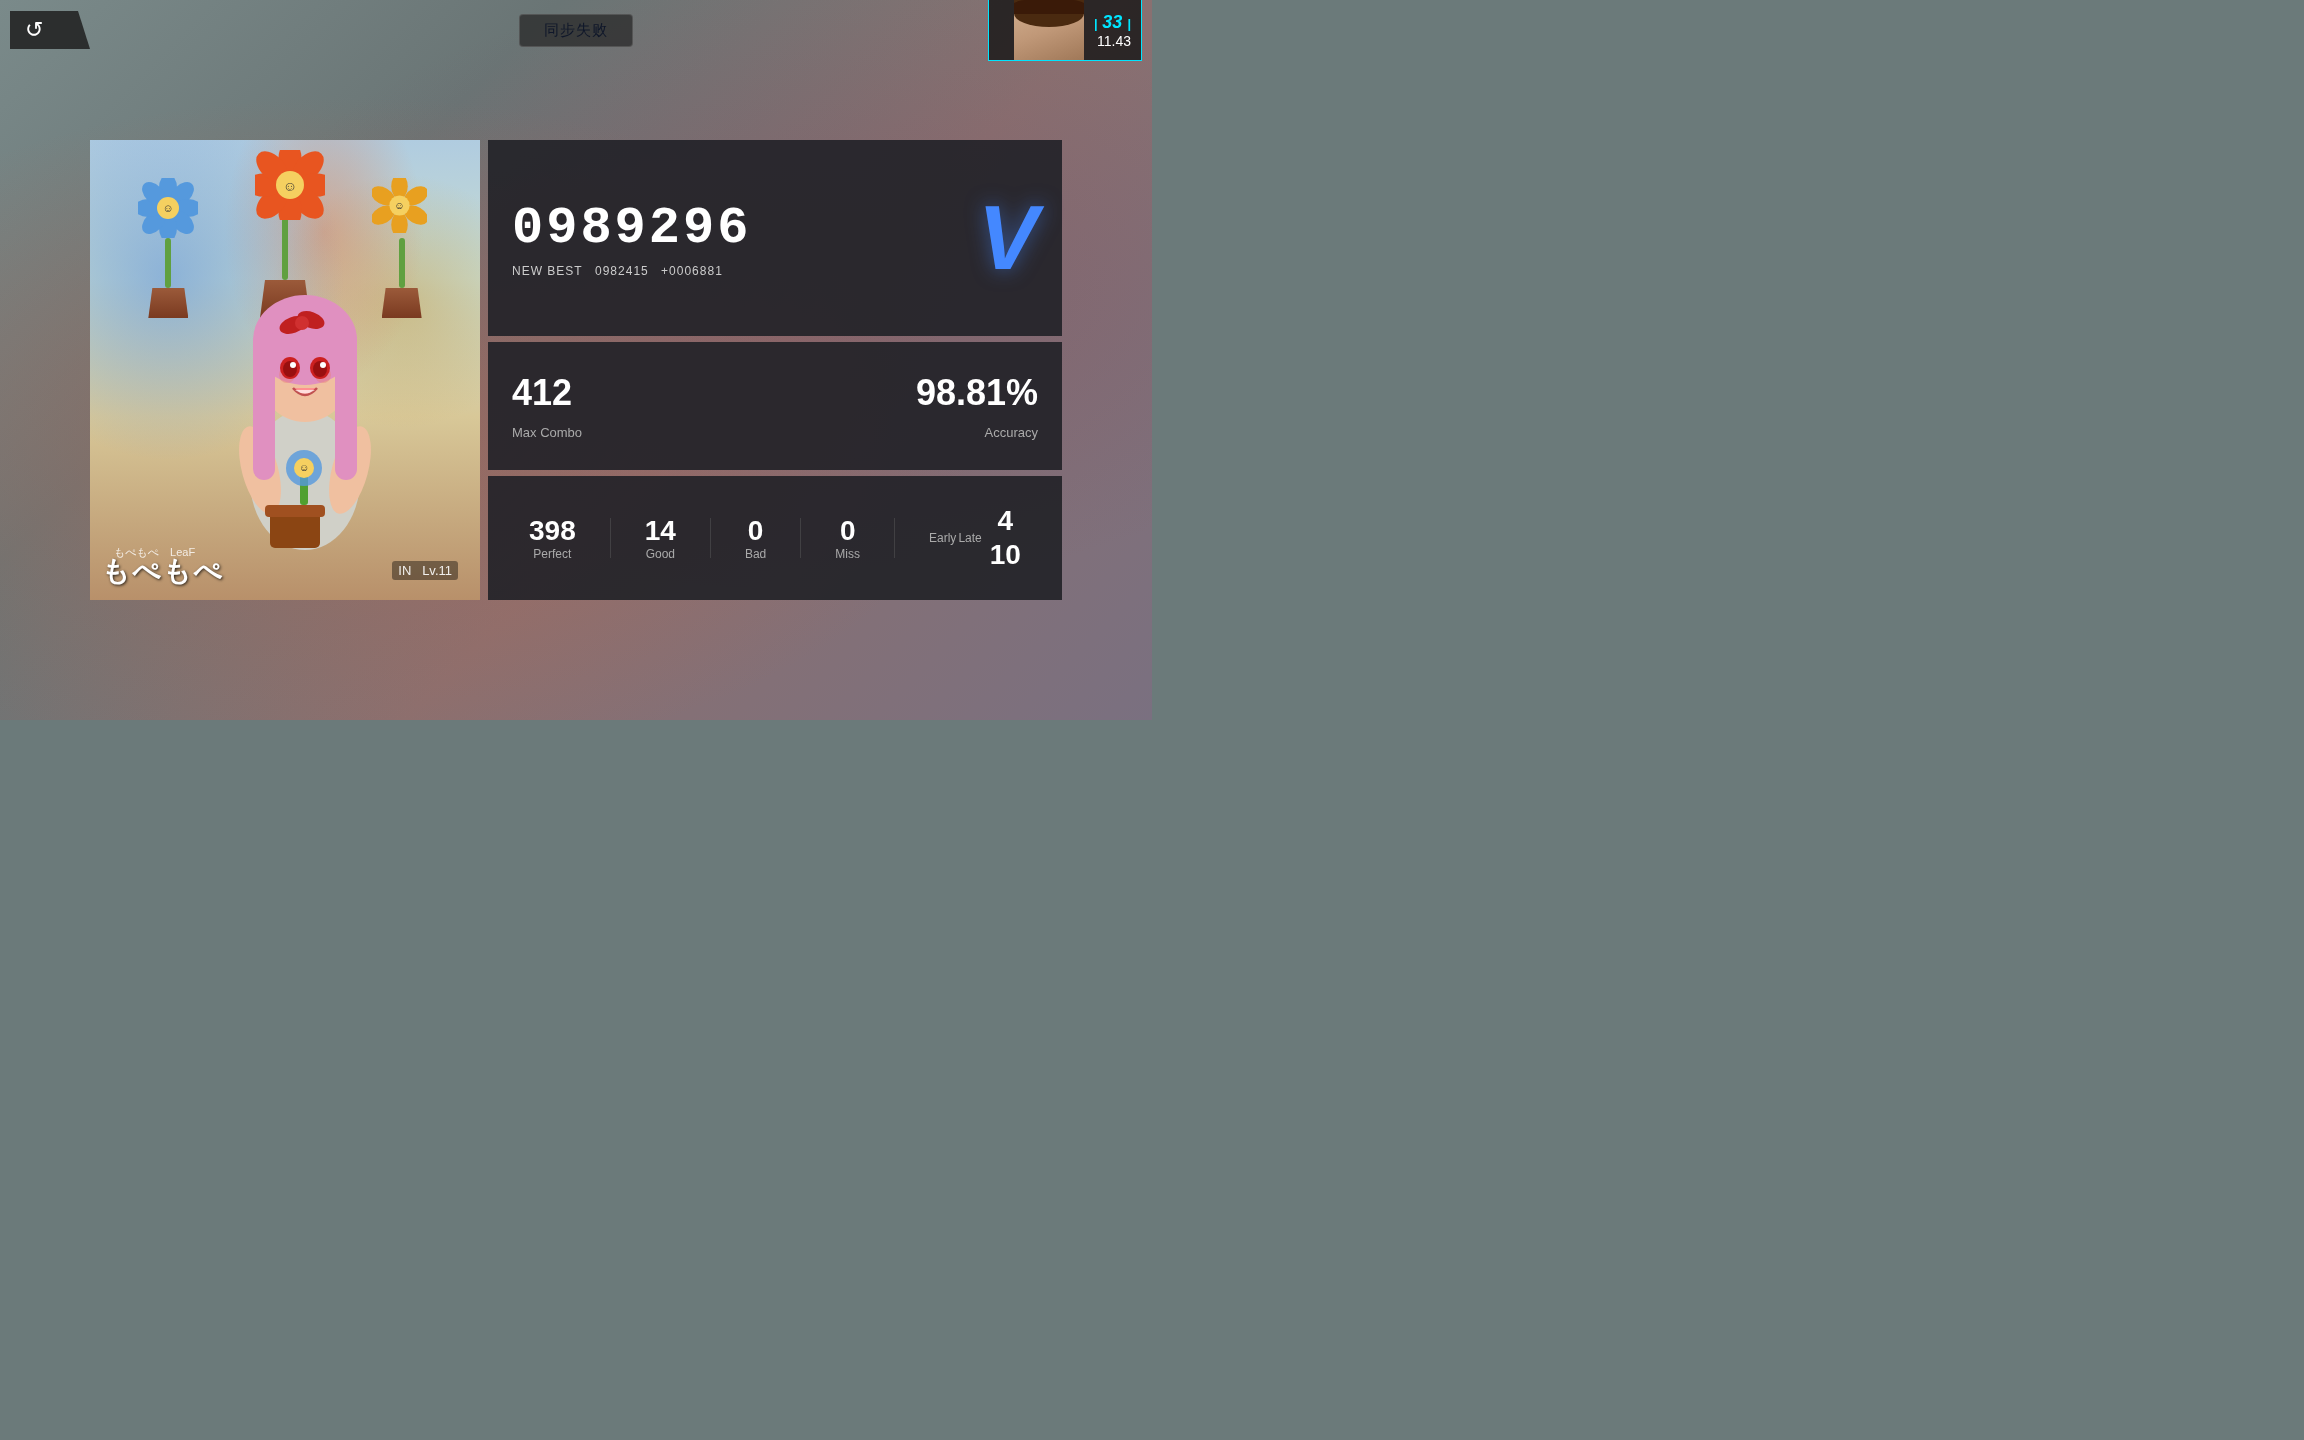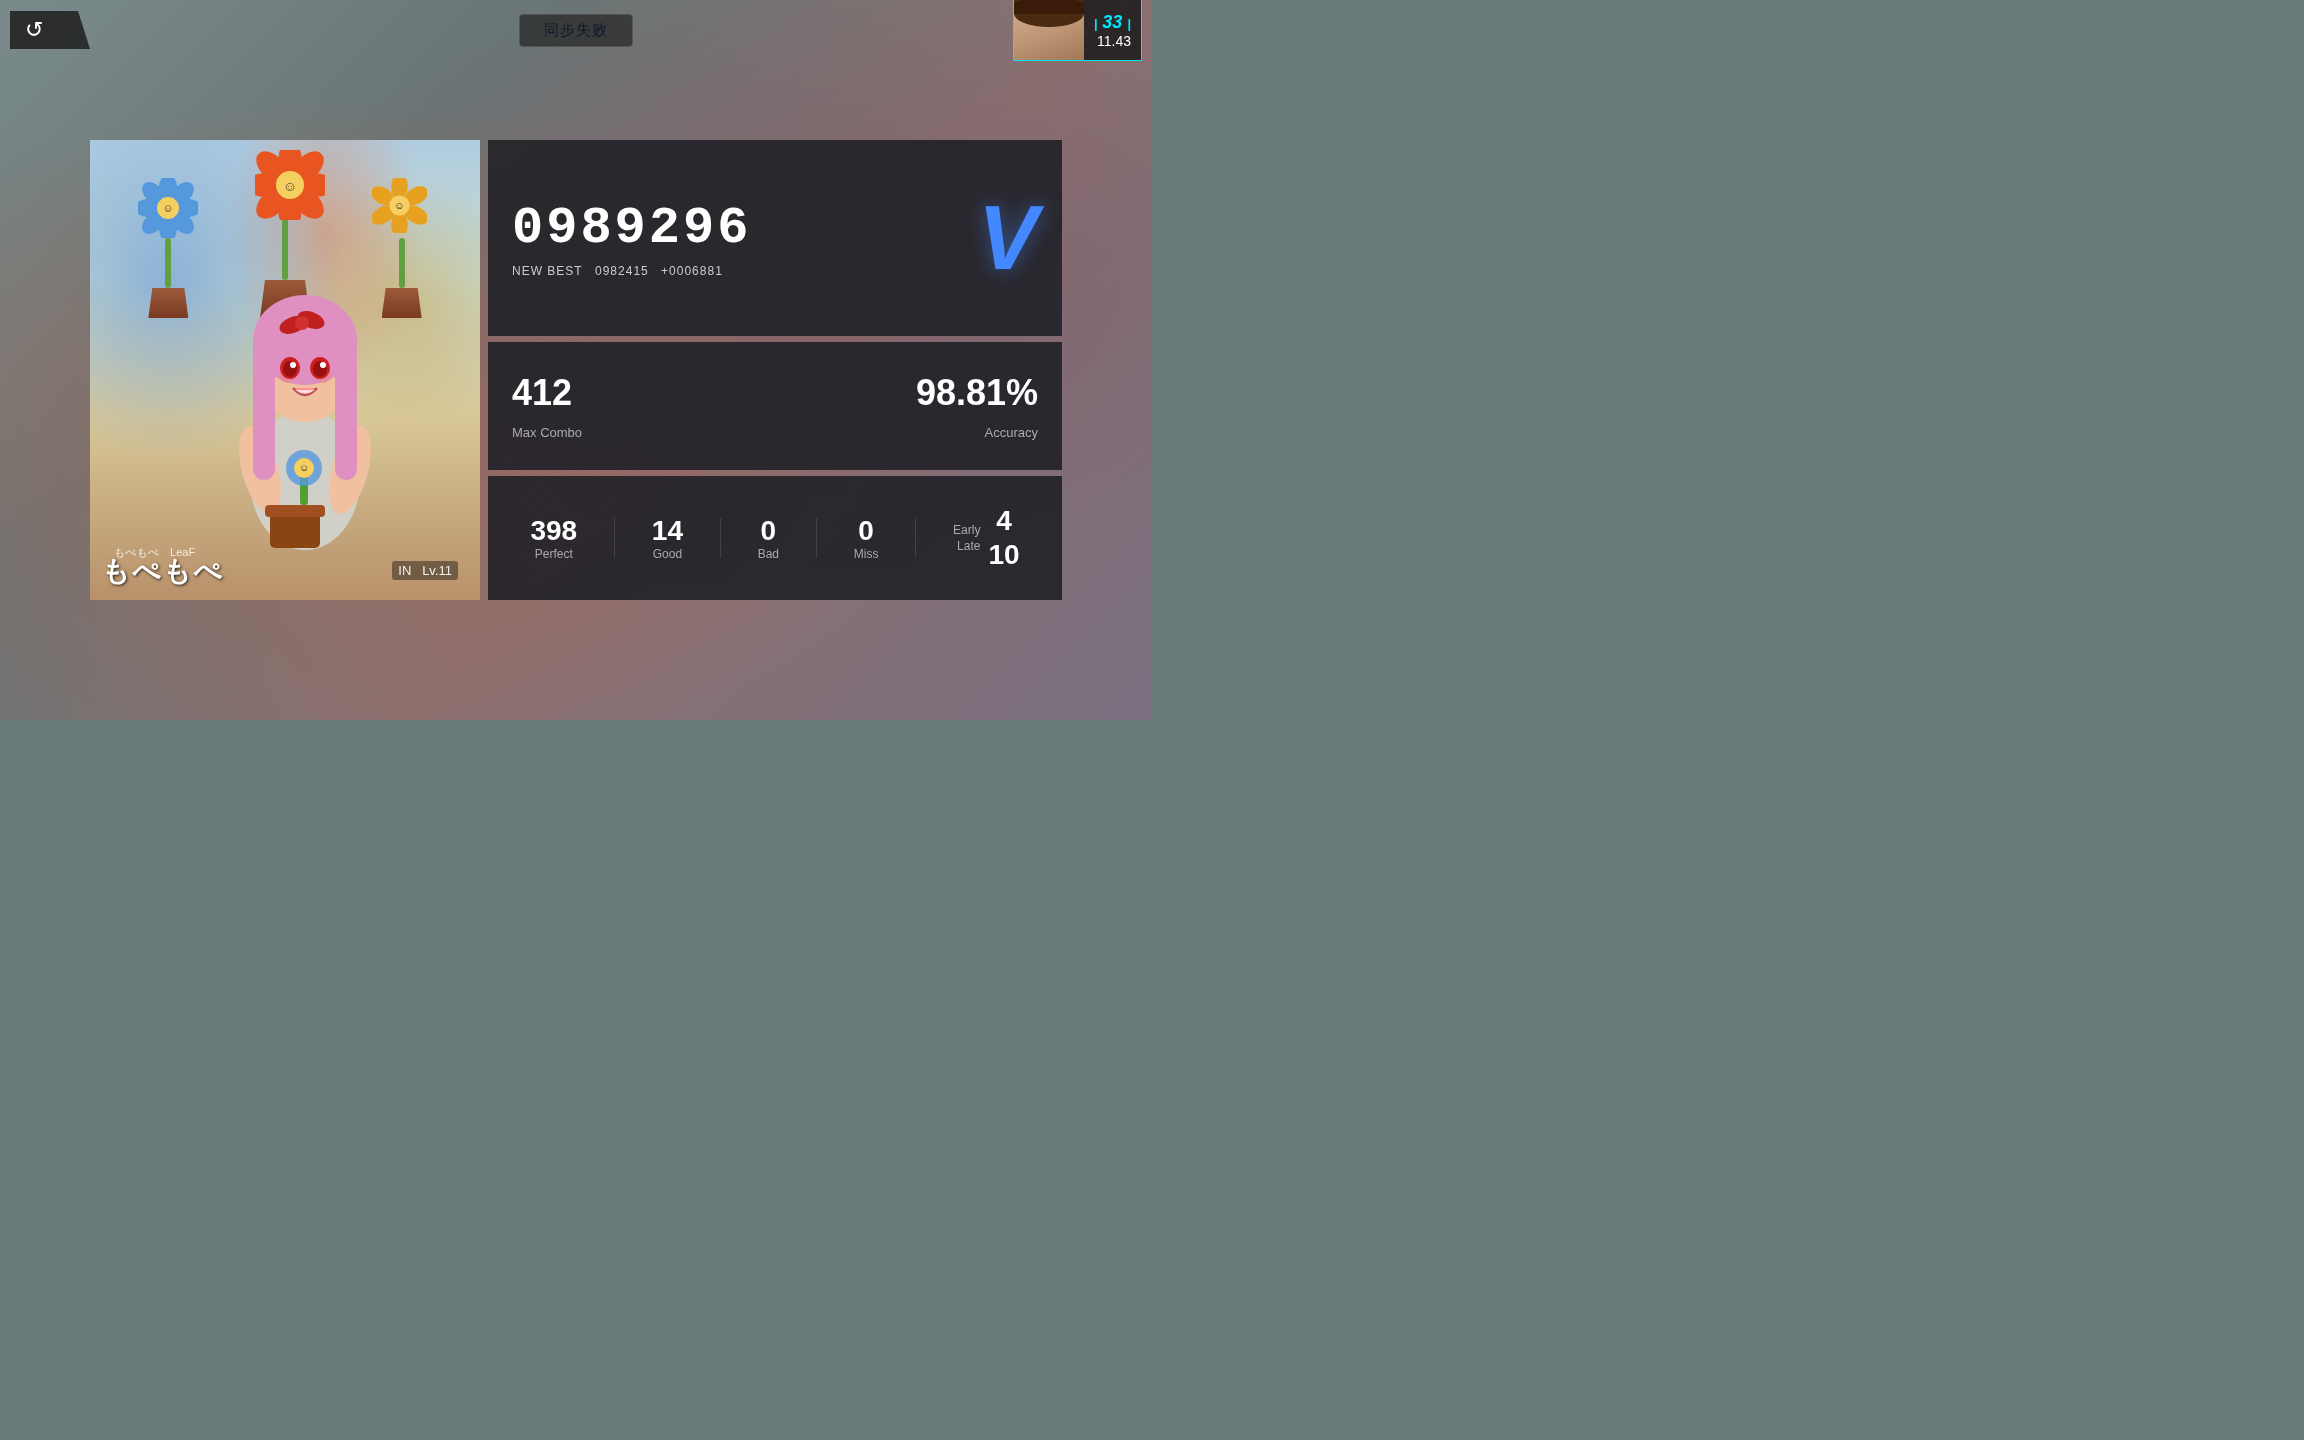--- a/index.html
+++ b/index.html
@@ -66,20 +66,21 @@
       font-size: 15px;
       letter-spacing: 1px;
     }
 
     .player-card {
       display: flex;
       align-items: center;
       background: rgba(20,20,20,0.8);
       border: 1px solid #00e5ff;
       gap: 0;
+      padding-left: 25px;
     }
 
     .player-avatar {
       width: 70px;
       height: 60px;
       background: #8a7060;
       overflow: hidden;
       position: relative;
       flex-shrink: 0;
     }
@@ -567,21 +568,21 @@
       <div class="detail-divider"></div>
 
       <div class="detail-item">
         <span class="detail-value">0</span>
         <span class="detail-label">Miss</span>
       </div>
 
       <div class="detail-divider"></div>
 
       <div class="early-late-combined">
-        <div style="display:flex;flex-direction:column;align-items:flex-end;gap:2px;">
+        <div style="display:flex;align-items:flex-end;gap:2px;">
           <span class="detail-label">Early</span>
           <span class="detail-label">Late</span>
         </div>
         <div style="display:flex;flex-direction:column;align-items:center;gap:2px;">
           <span class="detail-value">4</span>
           <span class="detail-value">10</span>
         </div>
       </div>
 
     </div>

